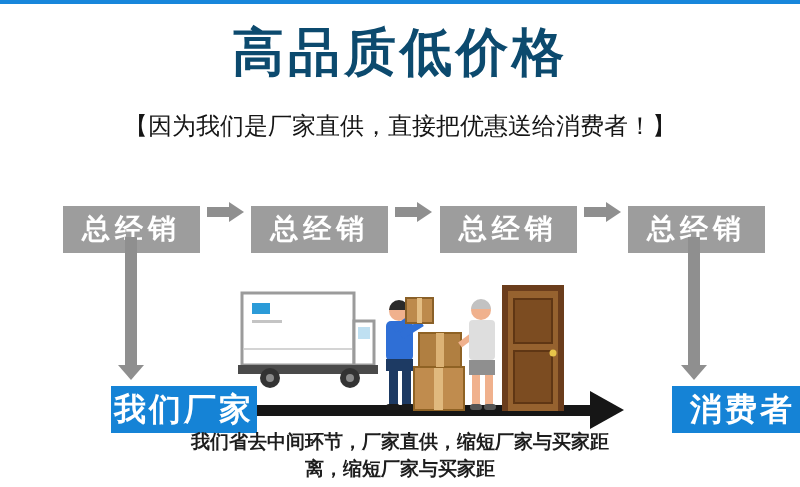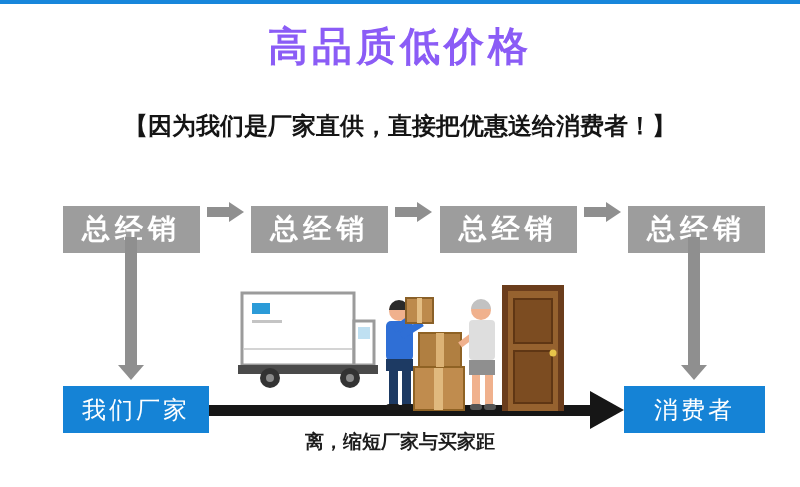--- a/index.html
+++ b/index.html
@@ -4,25 +4,25 @@
 <style>
   * { margin:0; padding:0; box-sizing:border-box; }
   html,body { background:#ffffff; }
   .page {
     position:relative; width:800px; height:487px; background:#ffffff;
     font-family:"Liberation Sans", sans-serif; overflow:hidden;
   }
   .top-line { position:absolute; top:0; left:0; width:100%; height:4px; background:#1786db; }
   .title {
     position:absolute; top:26px; left:0; width:100%; text-align:center;
-    font-size:40px; font-weight:900; color:#8b5cf6; letter-spacing:4px; line-height:1;
+    font-size:52px; font-weight:900; color:#0c4a6e; letter-spacing:4px; line-height:1;
   }
   .subtitle {
     position:absolute; top:110px; left:0; width:100%; text-align:center;
-    font-size:24px; font-weight:bold; color:#151515;
+    font-size:24px; font-weight:normal; color:#151515;
   }
   .flow-row {
     position:absolute; top:188px; left:63px; width:702px; height:47px;
     display:flex; align-items:center; justify-content:space-between;
   }
   .gray-box {
     width:137px; height:47px; background:#9d9d9d; color:#ffffff;
     display:flex; align-items:center; justify-content:center;
     font-size:28px; font-weight:bold; letter-spacing:5px;margin-top:35px;
   }
@@ -30,21 +30,21 @@
   .h-shaft { width:22px; height:10px; background:#8f8f8f; }
   .h-head { width:0; height:0; border-left:15px solid #8f8f8f; border-top:10px solid transparent; border-bottom:10px solid transparent; }
   .v-arrow { position:absolute; display:flex; flex-direction:column; align-items:center; }
   .v-arrow.left  { left:118px; top:237px; }
   .v-arrow.right { left:681px; top:237px; }
   .v-shaft { width:12px; height:128px; background:#8f8f8f; }
   .v-head { width:0; height:0; border-top:15px solid #8f8f8f; border-left:13px solid transparent; border-right:13px solid transparent; }
   .blue-box {
     position:absolute; top:386px; height:47px; background:#1583d6; color:#ffffff;
     display:flex; align-items:center; justify-content:center;
-    font-size:24px; font-weight:normal; letter-spacing:3px; z-index:2;
+    font-size:32px; font-weight:bold; letter-spacing:3px; z-index:2;margin-left:48px;
   }
   .factory  { left:63px;  width:146px; }
   .consumer { left:624px; width:141px; }
   .black-arrow { position:absolute; left:209px; top:391px; display:flex; align-items:center; z-index:1; }
   .black-shaft { width:381px; height:11px; background:#161616; }
   .black-head  { width:0; height:0; border-left:34px solid #161616; border-top:19px solid transparent; border-bottom:19px solid transparent; }
   .illustration { position:absolute; left:228px; top:283px; z-index:3; }
   .footer {
     position:absolute; top:428px; left:0; width:100%; text-align:center;
     font-size:19px; font-weight:bold; color:#1d1d1d; line-height:27px; z-index:4;
@@ -150,16 +150,17 @@
       <rect x="286" y="16" width="38" height="44" fill="#7c4c21" stroke="#5f3614" stroke-width="2"></rect>
       <rect x="286" y="68" width="38" height="52" fill="#7c4c21" stroke="#5f3614" stroke-width="2"></rect>
       <circle cx="325" cy="70" r="3.5" fill="#e8c44a"></circle>
     </g>
   </svg>
 
   <div class="blue-box factory">我们厂家</div>
   <div class="blue-box consumer">消费者</div>
 
   <div class="footer">
+    <div>我们省去中间环节，厂家直供，缩短厂家与买家距</div>
     <div>离，缩短厂家与买家距</div>
   </div>
 
 </div>
 
 </body></html>

